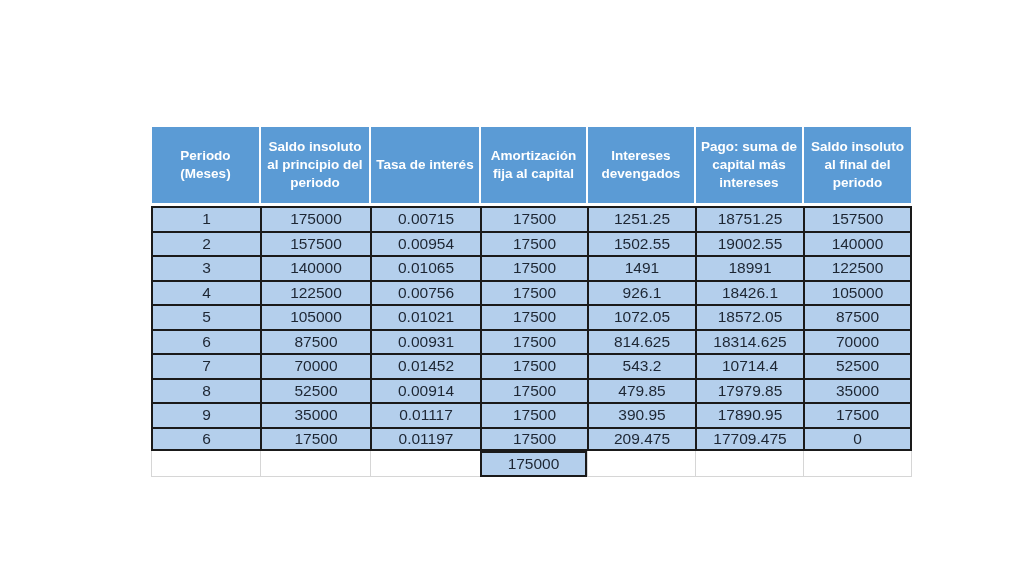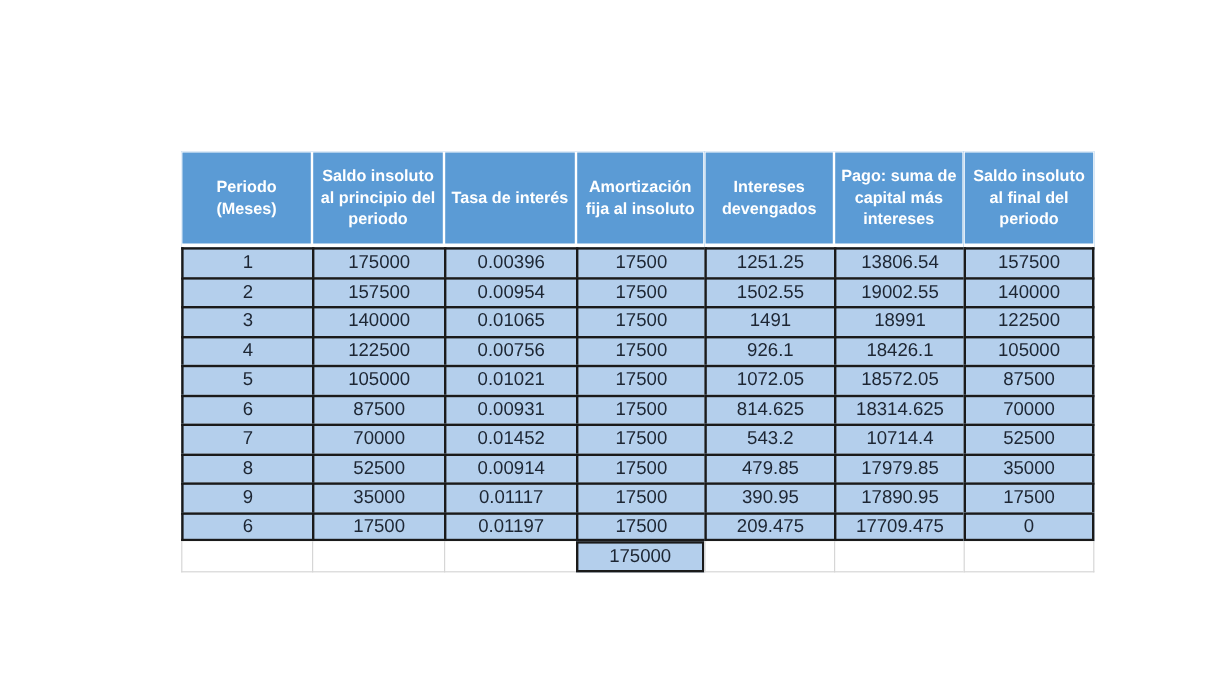--- a/index.html
+++ b/index.html
@@ -78,33 +78,33 @@
 </style>
 </head>
 <body>
 
 <div class="canvas">
   <div class="amort-table">
     <div class="row7 hrow">
         <div class="hcell">Periodo (Meses)</div>
         <div class="hcell">Saldo insoluto al principio del periodo</div>
         <div class="hcell">Tasa de interés</div>
-        <div class="hcell">Amortización fija al insoluto</div>
+        <div class="hcell">Amortización fija al capital</div>
         <div class="hcell">Intereses devengados</div>
         <div class="hcell">Pago: suma de capital más intereses</div>
         <div class="hcell">Saldo insoluto al final del periodo</div>
       </div>
     <div id="tbody">
         <div class="row7 drow">
           <div class="dcell">1</div>
           <div class="dcell">175000</div>
-          <div class="dcell">0.00396</div>
+          <div class="dcell">0.00715</div>
           <div class="dcell">17500</div>
           <div class="dcell">1251.25</div>
-          <div class="dcell">13806.54</div>
+          <div class="dcell">18751.25</div>
           <div class="dcell last-col">157500</div>
         </div>
         <div class="row7 drow">
           <div class="dcell">2</div>
           <div class="dcell">157500</div>
           <div class="dcell">0.00954</div>
           <div class="dcell">17500</div>
           <div class="dcell">1502.55</div>
           <div class="dcell">19002.55</div>
           <div class="dcell last-col">140000</div>

